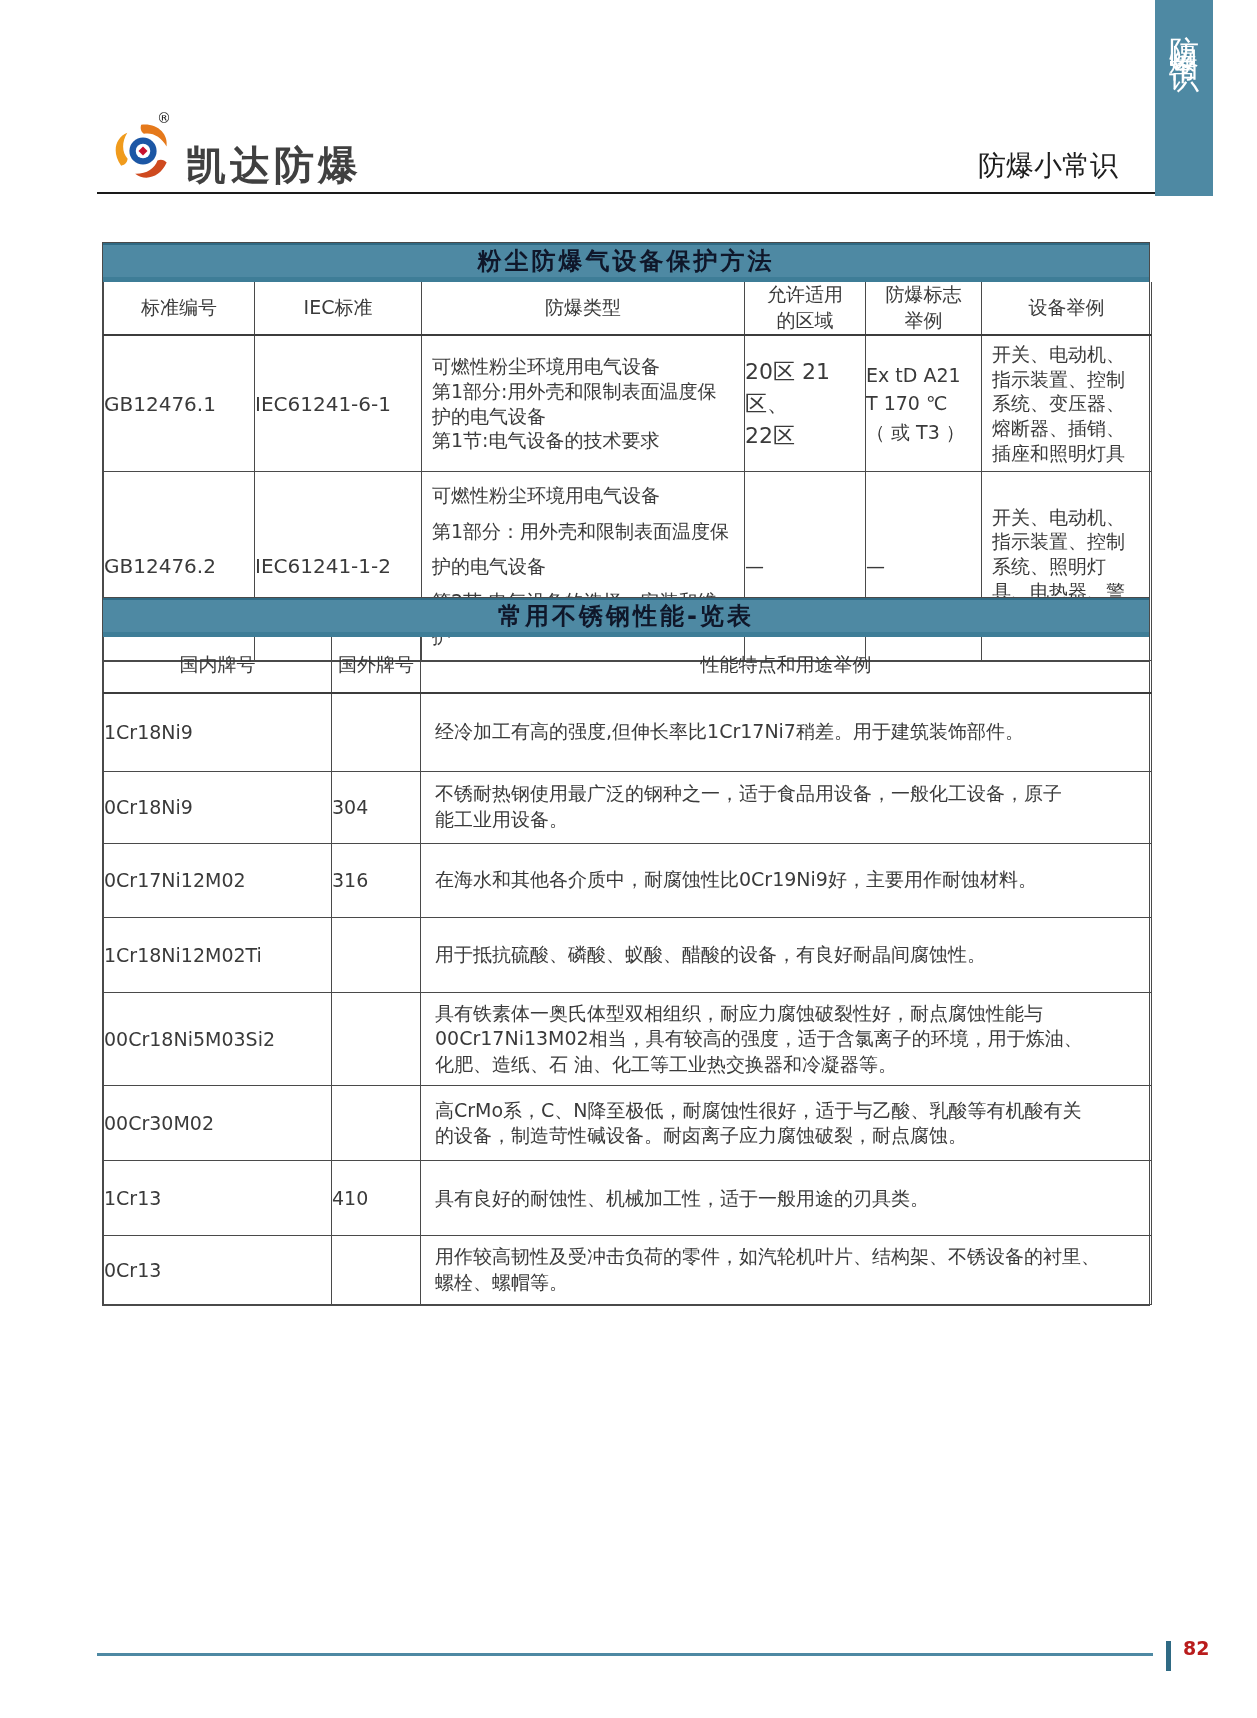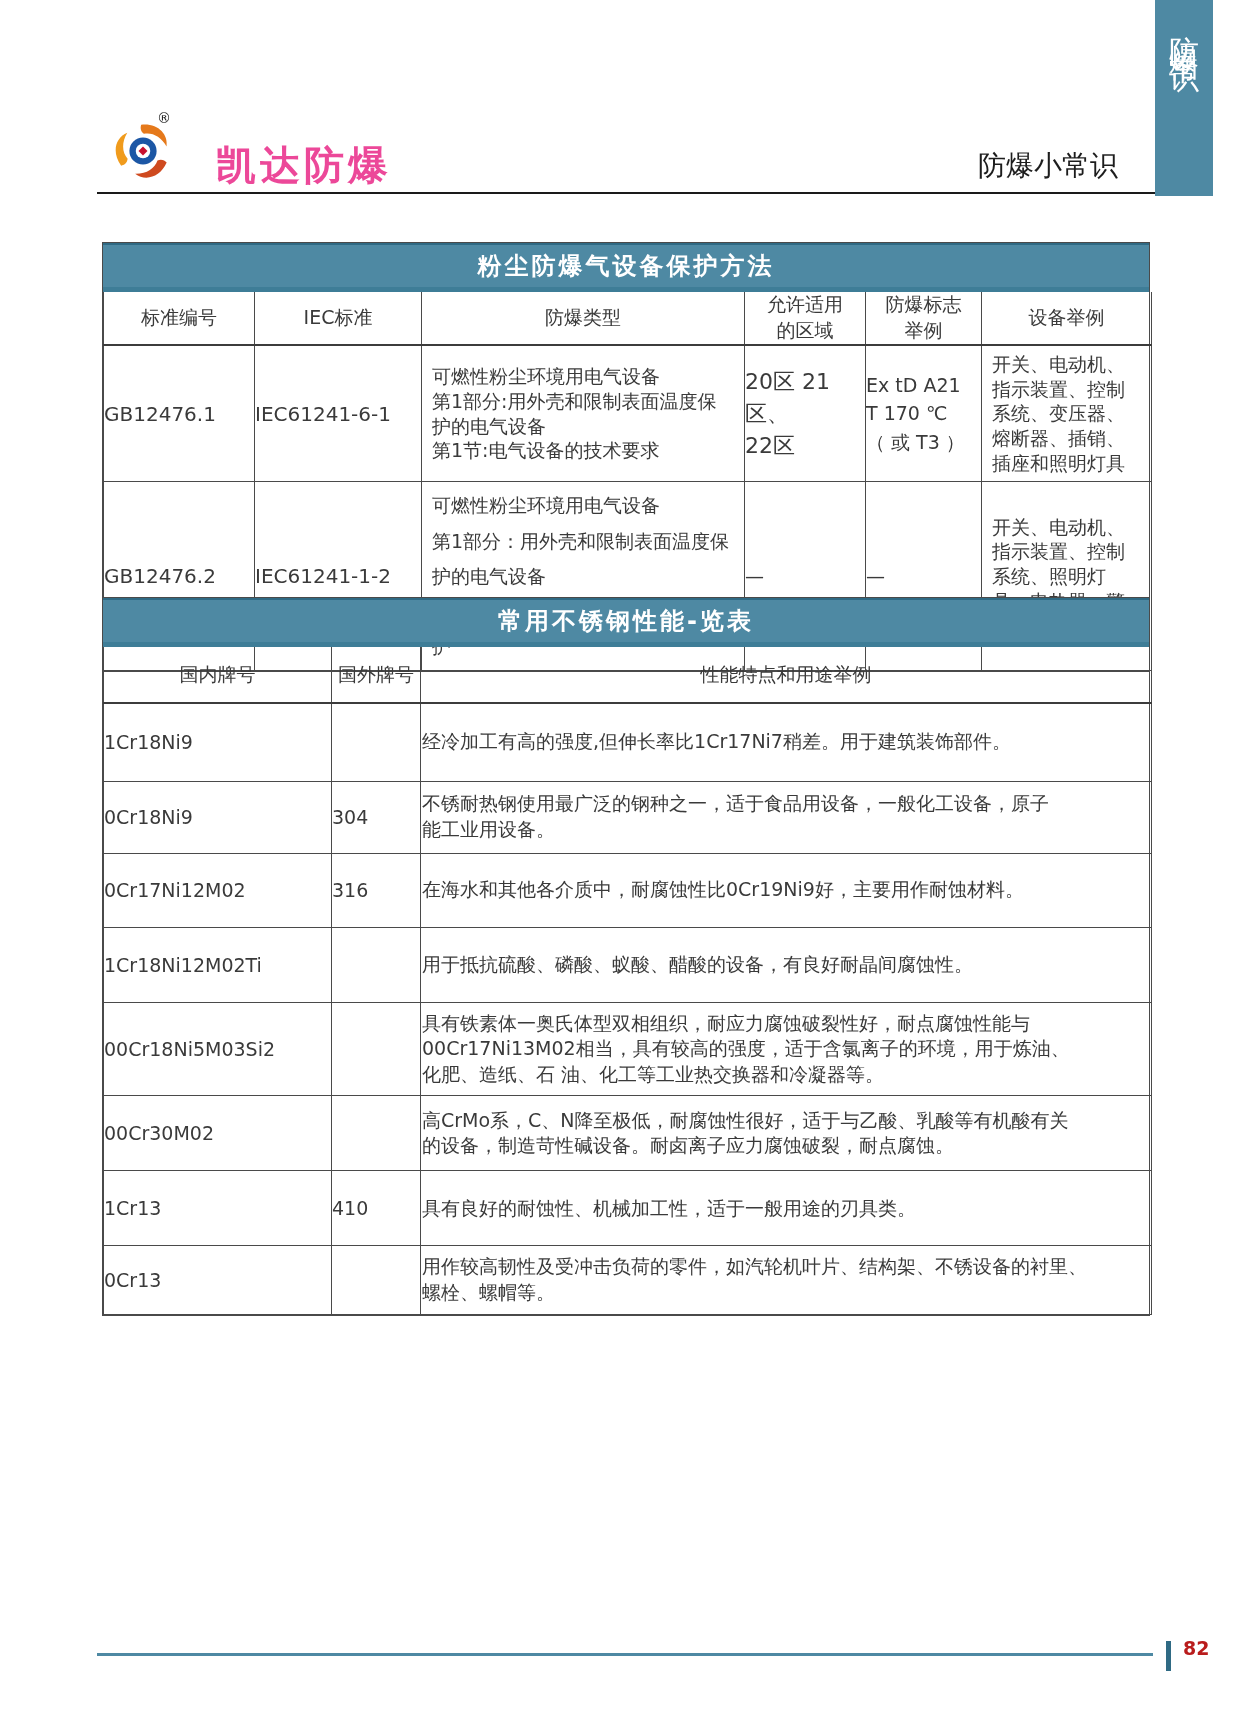--- a/index.html
+++ b/index.html
@@ -16,45 +16,45 @@
     position:absolute; left:1155px; top:0; width:58px; height:196px;
     background:var(--accent,#4e89a3); color:#fff;
     writing-mode:vertical-rl; text-orientation:upright;
     font-size:30px; letter-spacing:9px; line-height:58px;
     padding-top:12px; text-align:left;
   }
   .logo { position:absolute; left:114px; top:122px; width:58px; height:58px; }
   .reg-mark { position:absolute; left:157px; top:110px; font-size:14px; color:#222; }
   .brand {
     position:absolute; left:186px; top:138px;
-    font-size:40px; font-weight:bold; color:#ec4899; letter-spacing:4px;margin-left:30px;
+    font-size:40px; font-weight:bold; color:#404040; letter-spacing:4px;
   }
   .header-right {
     position:absolute; left:958px; top:147px; width:160px; text-align:right;
     font-family:"DejaVu Serif","Liberation Serif",serif;
     font-size:28px; color:#1d1d1d;
   }
   .header-rule { position:absolute; left:97px; top:192px; width:1058px; height:2px; background:#1a1a1a; }
 
   
   .tbl { position:absolute; left:102px; width:1048px; border:1px solid #4a4a4a; }
   .tbl1 { top:242px; }
   .tbl2 { top:597px; }
   .tbl-title {
-    height:49px; background:var(--accent,#4e89a3);
+    height:39px; background:var(--accent,#4e89a3);
     border-top:2px solid #2f6a84; border-bottom:5px solid #3e7d97;
-    color:#ffffff; font-size:24px; font-weight:bold; letter-spacing:3px;
+    color:#0f172a; font-size:24px; font-weight:bold; letter-spacing:3px;
     display:flex; align-items:center; justify-content:center;
   }
   table { width:100%; border-collapse:collapse; table-layout:fixed; }
   th,td { border:1px solid #4a4a4a; vertical-align:middle; font-weight:normal; font-size:19px; color:#3a3a3a; }
   thead th { border-top:none; border-bottom:2px solid #3c3c3c; text-align:center; }
   td.center { text-align:left; }
   td.left { text-align:left; padding:6px 10px; }
-  td.desc { text-align:left; padding:8px 1px; line-height:1.35; }
+  td.desc { text-align:left; padding:8px 14px; line-height:1.35; }
   .preline { white-space:pre-line; }
   .fs20 { font-size:20px; }
   .zones { font-size:22px; line-height:1.45; }
   .mark { font-size:19px; line-height:1.5; }
   .lh13 { line-height:1.3; }
   .lh18 { line-height:1.85; }
 
   
   .footer-line { position:absolute; left:97px; top:1653px; width:1056px; height:3px; background:var(--accent,#4e89a3); }
   .pnum-bar { position:absolute; left:1166px; top:1641px; width:5px; height:30px; background:#2f6a84; }

